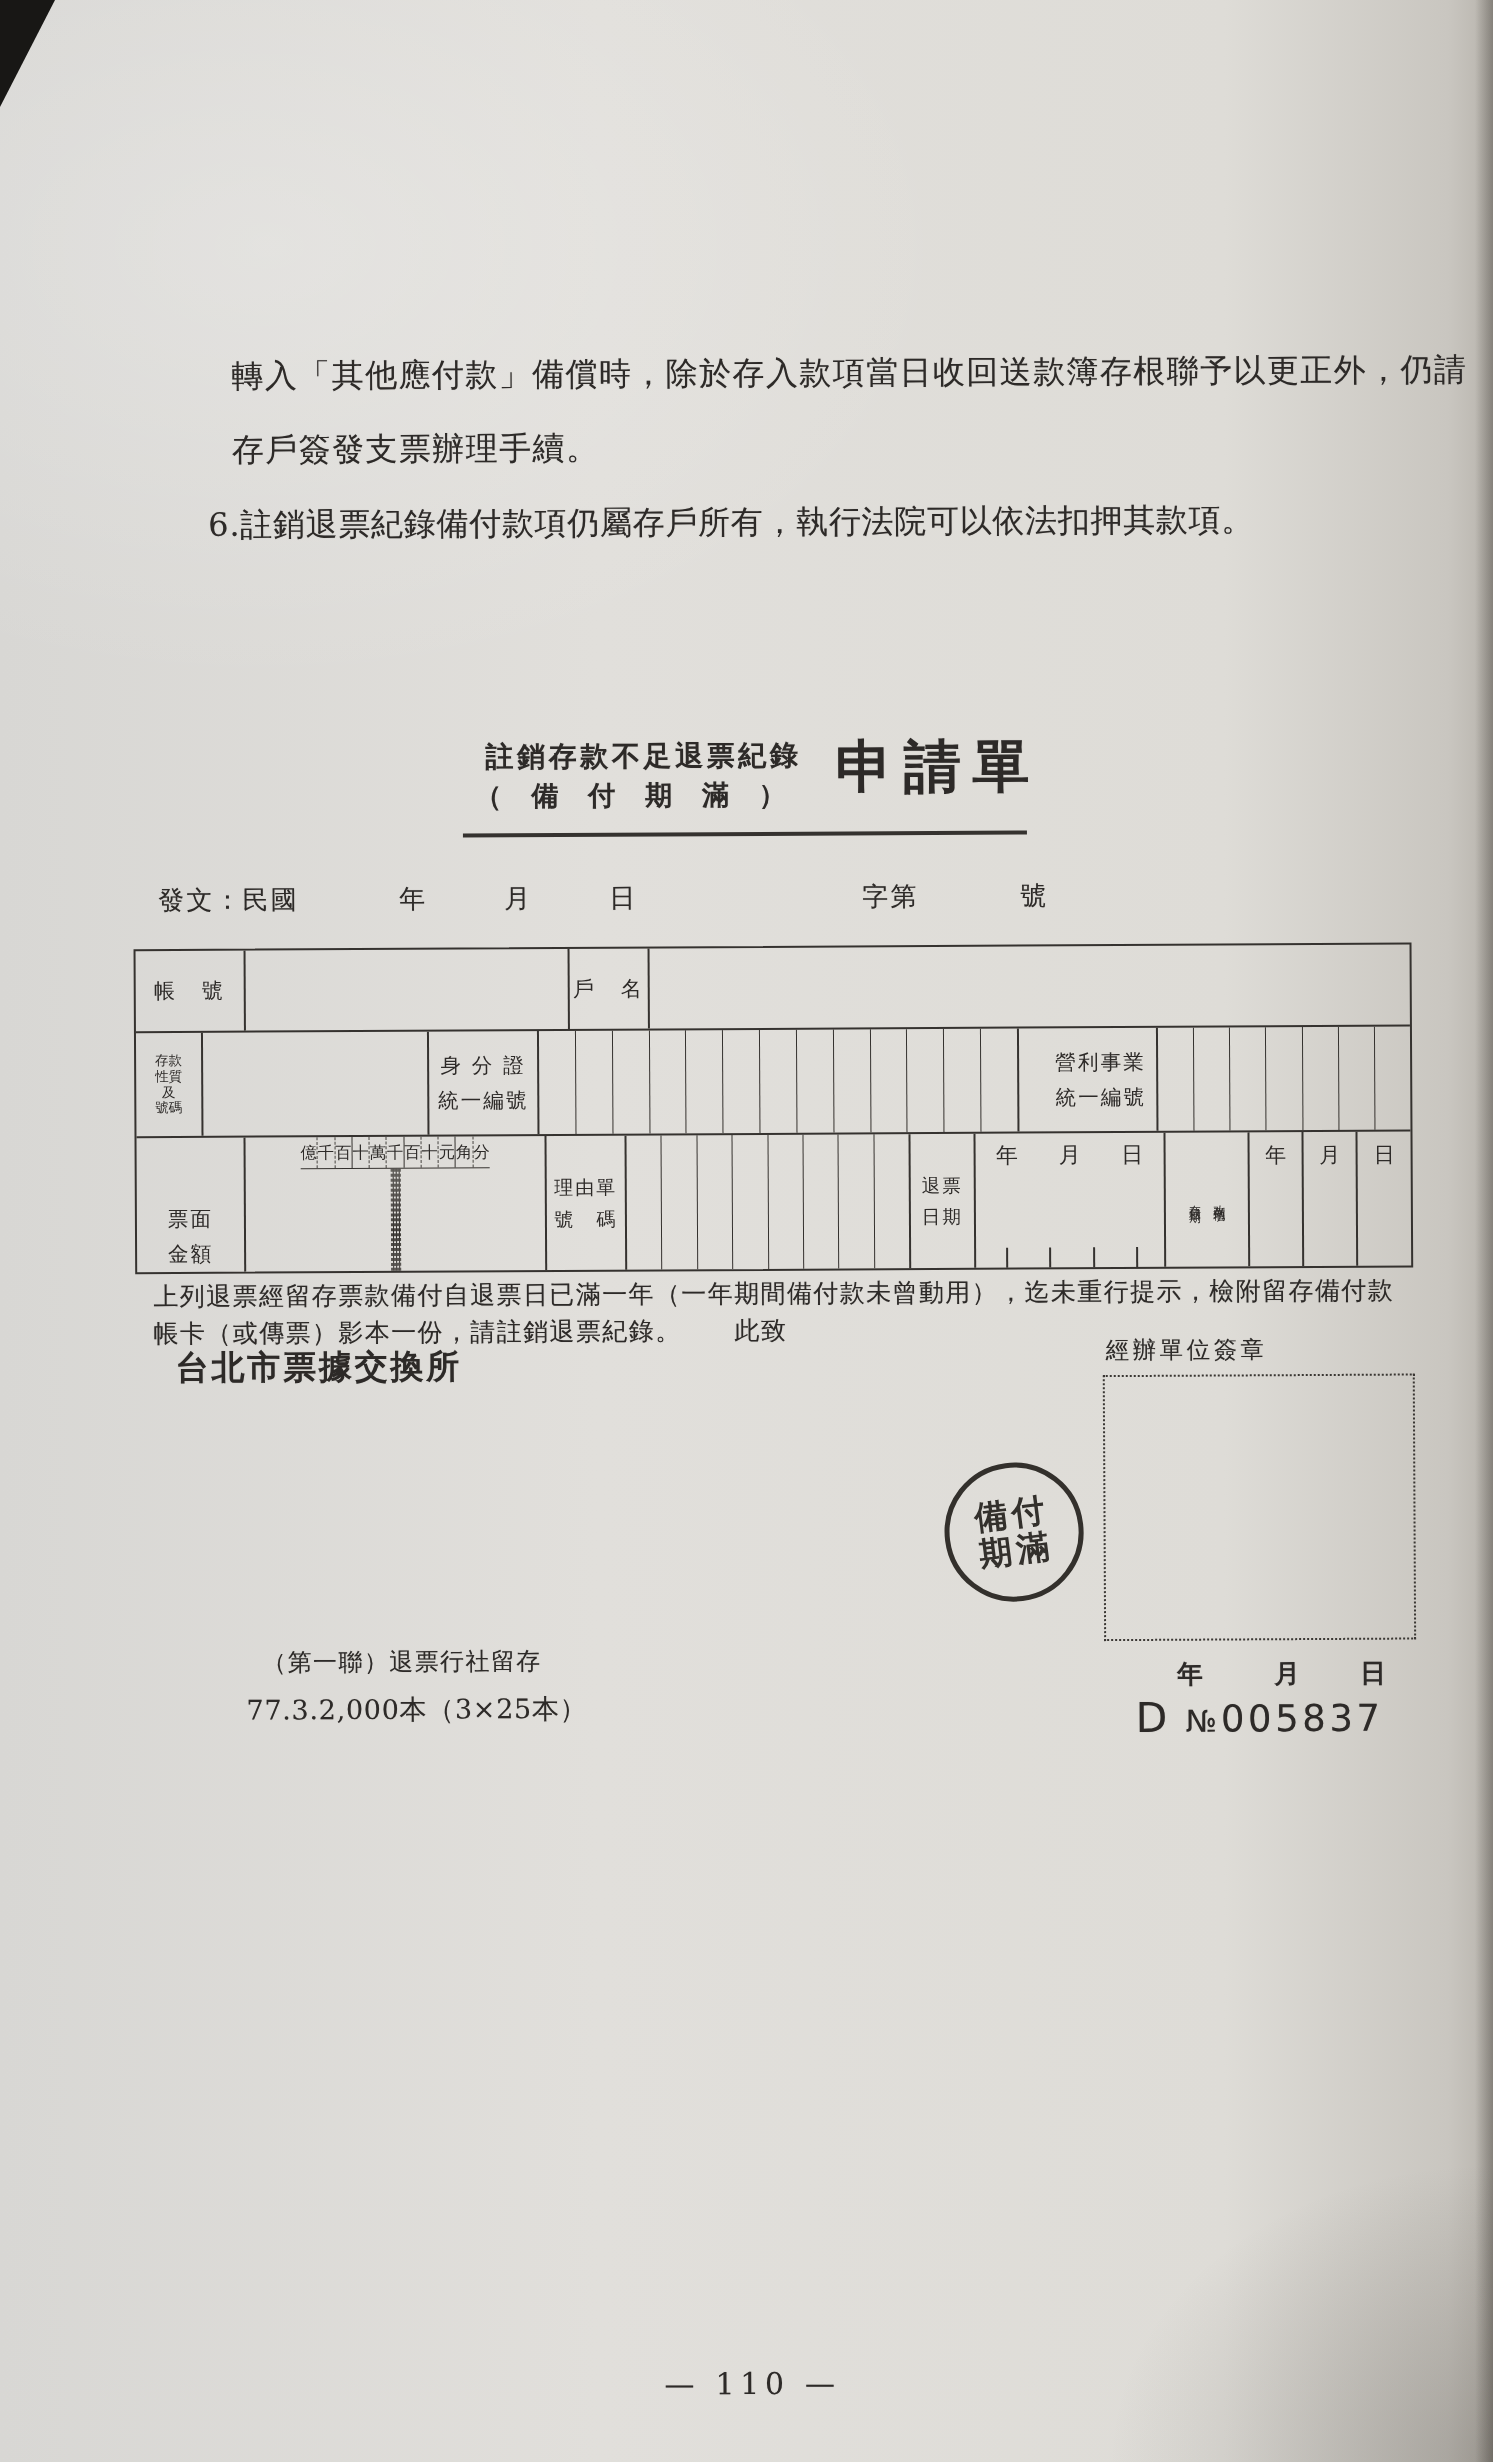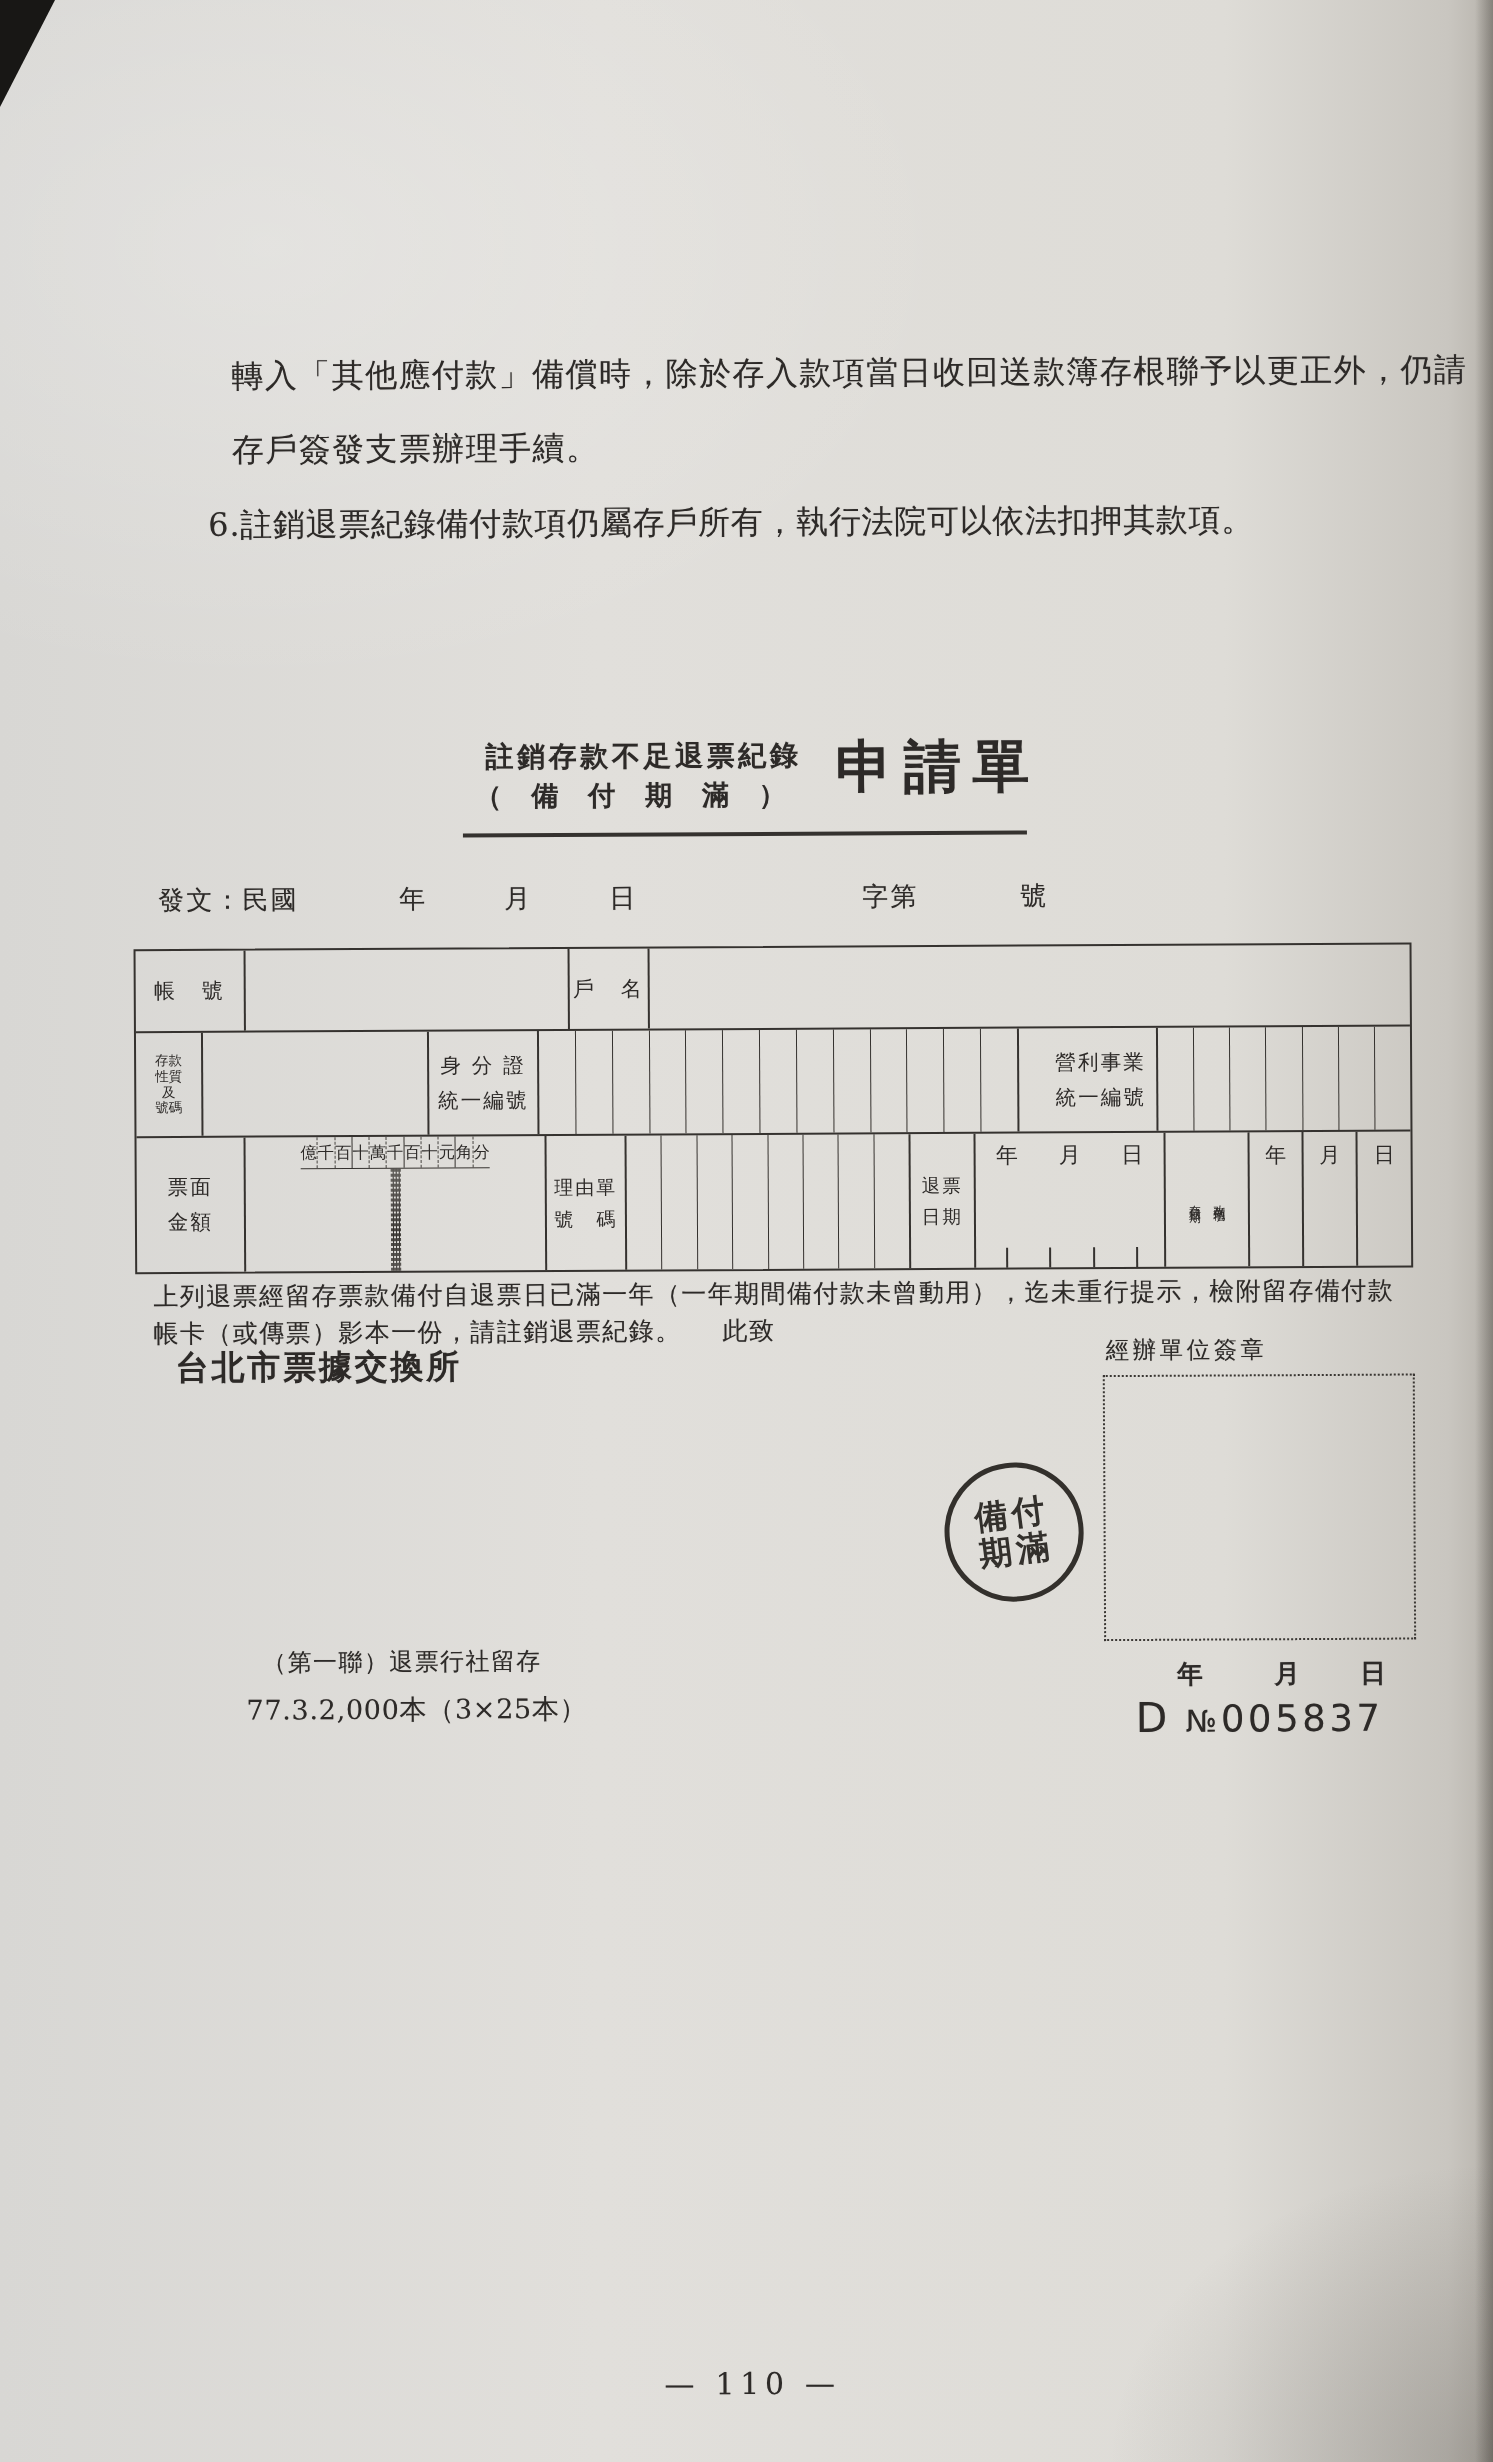--- a/index.html
+++ b/index.html
@@ -61,21 +61,21 @@
 
   .ymdcell{flex-direction:column;justify-content:flex-start;}
   .ymdhead{display:flex;width:100%;justify-content:space-around;margin-top:7px;font-size:22px;}
   .tick{position:absolute;bottom:0;width:2.1px;height:20px;background:#35322f;}
   .minicols{display:flex;flex-direction:row-reverse;gap:10px;}
   .minicols .mc{writing-mode:vertical-rl;font-size:12px;letter-spacing:2.1px;line-height:1.2;}
   .rday{align-items:flex-start;justify-content:center;padding-top:8.5px;font-size:21px;}
 
   .close1{left:153px;top:1277px;font-size:25px;letter-spacing:1.4px;}
   .close2{left:153px;top:1314px;font-size:25px;letter-spacing:1.4px;}
-  .cc{margin-left:41px;}
+  .cc{margin-left:53px;}
   .recipient{left:175px;top:1343px;font-size:33px;letter-spacing:2.8px;font-weight:bold;}
 
   .signlbl{left:1105px;top:1336px;font-size:23.4px;letter-spacing:3.6px;}
   .dotted-box{position:absolute;left:1102px;top:1377px;width:312px;height:266px;
     border:2.8px dotted #3a3733;box-sizing:border-box;}
   .stamp{position:absolute;left:943px;top:1464px;width:139px;height:139px;border-radius:50%;
     border:5px solid #33302c;box-sizing:border-box;display:flex;flex-direction:column;
     align-items:center;justify-content:center;transform:rotate(-7deg);}
   .stamp .sline{font-size:33px;font-weight:bold;letter-spacing:4.3px;line-height:1.12;color:#33302c;}
   .sdate{top:1659px;font-size:25.6px;font-weight:bold;}
@@ -168,21 +168,21 @@
           <div class="bx"></div>
           <div class="bx"></div>
           <div class="bx"></div>
           <div class="bx"></div>
           <div class="bx"></div>
           <div class="bx"></div>
         </div>
     </div>
 
     <div class="trow r3">
-      <div class="tc" style="flex:0 0 107px;">
+      <div class="tc" style="flex:0 0 107px;align-items:flex-end;">
         <div class="lbl2">
           <div>票面</div>
           <div>金額</div>
         </div>
       </div>
       <div class="tc digitblock" style="flex:0 0 301px;">
         <div class="dighead">
           <span class="dh">億</span>
           <span class="dh">千</span>
           <span class="dh">百</span>

